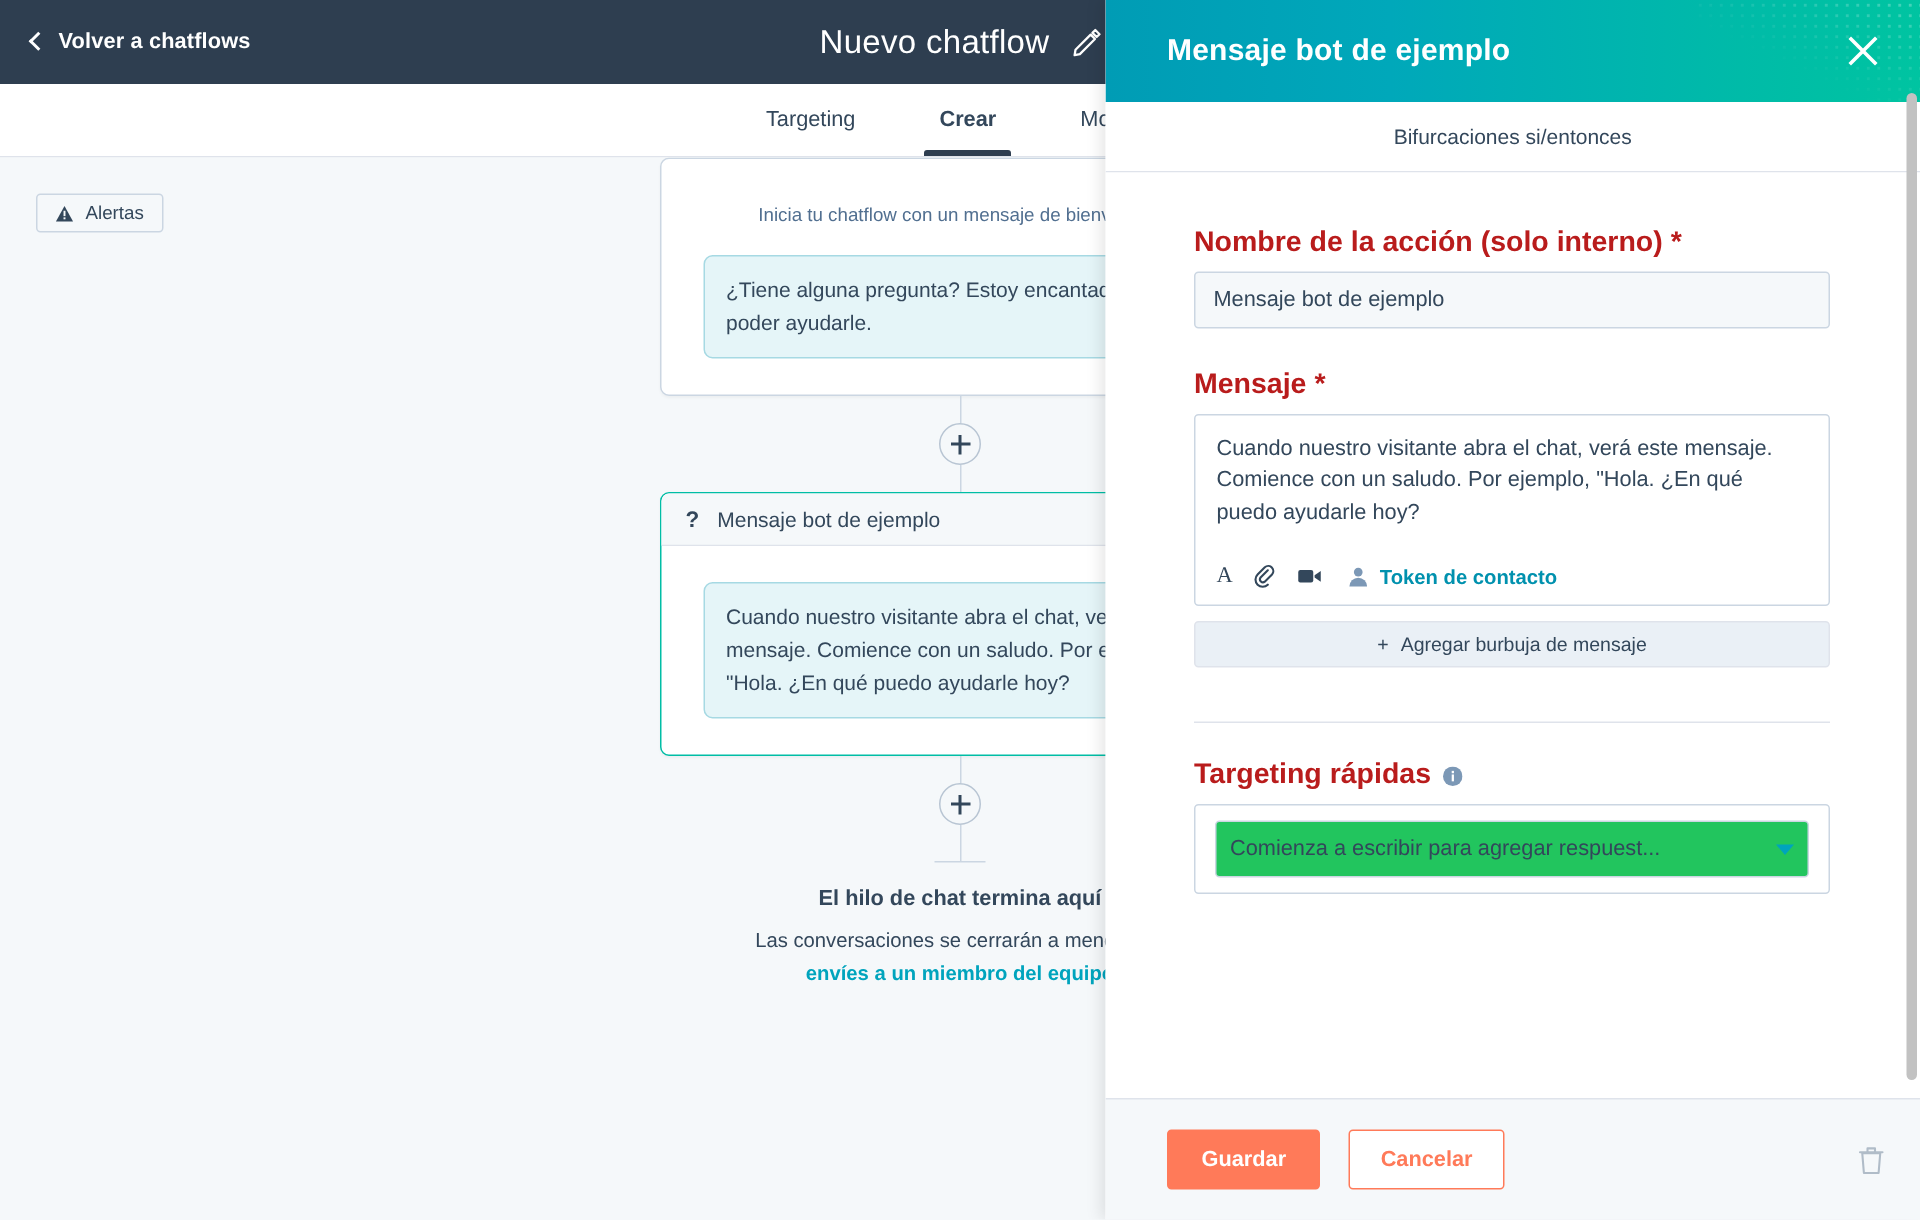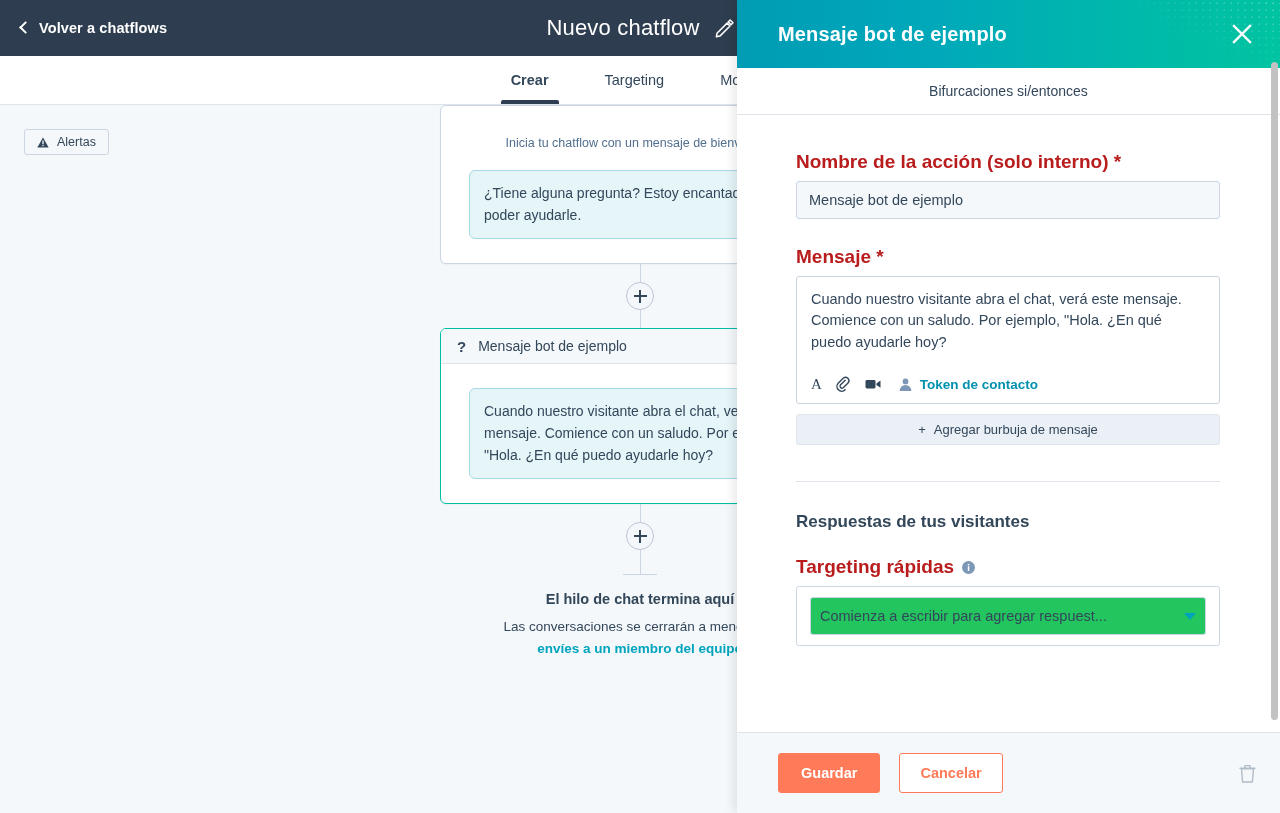--- a/index.html
+++ b/index.html
@@ -236,25 +236,25 @@
       <span class="flow-title">Nuevo chatflow</span>
       <svg class="pencil" viewBox="0 0 20 20">
         <path d="M3 15.2 L13.1 5.1 L16 8 L5.9 18.1 L2.4 18.8 Z" fill="none" stroke="#ffffff" stroke-width="1.5" stroke-linejoin="round"></path>
         <path d="M14.3 3.9 L16.2 2 L19 4.8 L17.1 6.7 Z" fill="none" stroke="#ffffff" stroke-width="1.5" stroke-linejoin="round"></path>
       </svg>
     </div>
   </div>
 
   <div class="tabstrip">
     <div class="tabs-inner">
+      <div class="tab">
+        <span>Targeting</span>
+      </div>
       <div class="tab active">
         <span>Crear</span>
-      </div>
-      <div class="tab">
-        <span>Targeting</span>
       </div>
       <div class="tab">
         <span>Mostrar</span>
       </div>
     </div>
   </div>
 
   <div class="canvas">
 
     <div class="alerts-btn">
@@ -353,21 +353,20 @@
         </div>
       </div>
 
       <div class="add-bubble">
         <span>+</span>
         <span>Agregar burbuja de mensaje</span>
       </div>
 
       <div class="divider"></div>
 
-      <div class="section-h">Respuestas de tus visitantes</div>
 
       <div class="field-label" style="margin-top:24px">
         <span>Targeting rápidas</span>
         <svg class="info-dot" viewBox="0 0 13 13">
           <circle cx="6.5" cy="6.5" r="6.5" fill="#7c98b6"></circle>
           <rect x="5.8" y="5.3" width="1.5" height="4.6" fill="#ffffff"></rect>
           <rect x="5.8" y="2.9" width="1.5" height="1.6" fill="#ffffff"></rect>
         </svg>
       </div>
 

